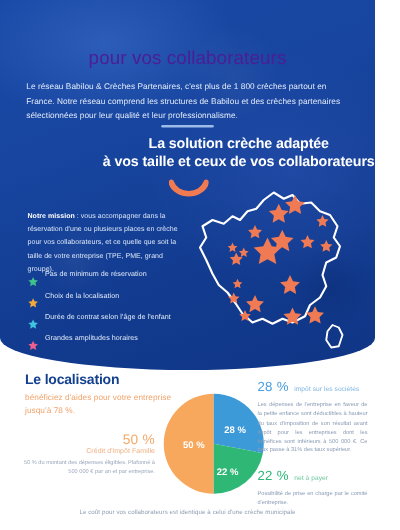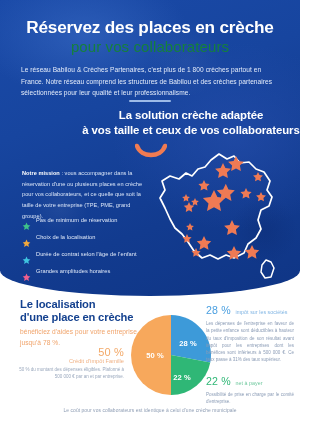--- a/index.html
+++ b/index.html
@@ -30,21 +30,21 @@
       radial-gradient(circle 48px at 88% 78%, rgba(10,40,110,.35), transparent 70%);
     pointer-events:none;
   }
 
   .title{
     position:absolute;left:0;top:18px;width:300px;text-align:center;
     color:#ffffff;font-size:17.2px;font-weight:700;letter-spacing:-.2px;line-height:1.12;
   }
   .subtitle{
     position:absolute;left:0;top:38px;width:300px;text-align:center;
-    color:#15803d;font-size:15px;font-weight:400;letter-spacing:.1px;line-height:1.15;
+    color:#4c1d95;font-size:15px;font-weight:400;letter-spacing:.1px;line-height:1.15;
   }
   .intro{
     position:absolute;left:21px;top:64px;width:258px;
     color:#e4ecfa;font-size:6.6px;line-height:1.78;text-align:left;letter-spacing:.05px;
   }
   .divider{
     position:absolute;left:129px;top:100px;width:42px;height:1.6px;
     background:#9dbbe8;border-radius:2px;
   }
   .solution{
@@ -106,21 +106,20 @@
 </style>
 </head>
 <body>
 
 <div class="infographic">
 
   <div class="hero">
     <div class="hero-noise"></div>
   </div>
 
-  <div class="title">Réservez des places en crèche</div>
   <div class="subtitle">pour vos collaborateurs</div>
   <div class="intro">Le réseau Babilou &amp; Crèches Partenaires, c'est plus de 1 800 crèches partout en France. Notre réseau comprend les structures de Babilou et des crèches partenaires sélectionnées pour leur qualité et leur professionnalisme.</div>
 
   <div class="divider"></div>
 
   <div class="solution">
     <div>La solution crèche adaptée</div>
     <div>à vos taille et ceux de vos collaborateurs</div>
   </div>
 
@@ -197,21 +196,20 @@
         <path d="M86 96 l2.2 4.5 5 .7 -3.6 3.5 .9 5 -4.5-2.4 -4.5 2.4 .9-5 -3.6-3.5 5-.7z"></path>
         <path d="M104 95 l2.2 4.5 5 .7 -3.6 3.5 .9 5 -4.5-2.4 -4.5 2.4 .9-5 -3.6-3.5 5-.7z"></path>
         <path d="M75 13 l2.4 5 5.5.7 -4 3.9 1 5.5 -4.9-2.7 -4.9 2.7 1-5.5 -4-3.9 5.5-.7z"></path>
       </g>
     </svg>
   </div>
 
   <div class="fin-head">
     <div class="fin-title">
       <div>Le localisation</div>
-      <div>d'une place en crèche</div>
     </div>
     <div class="fin-sub">bénéficiez d'aides pour votre entreprise jusqu'à 78 %.</div>
   </div>
 
   <div class="pie-wrap">
     <svg viewBox="0 0 86 86" width="86" height="86">
 
       <path d="M43 43 L43 3 A40 40 0 1 0 43 83 Z" fill="#f7a85c"></path>
 
       <path d="M43 43 L43 3 A40 40 0 0 1 82.3 50.5 Z" fill="#3d9ad9"></path>

